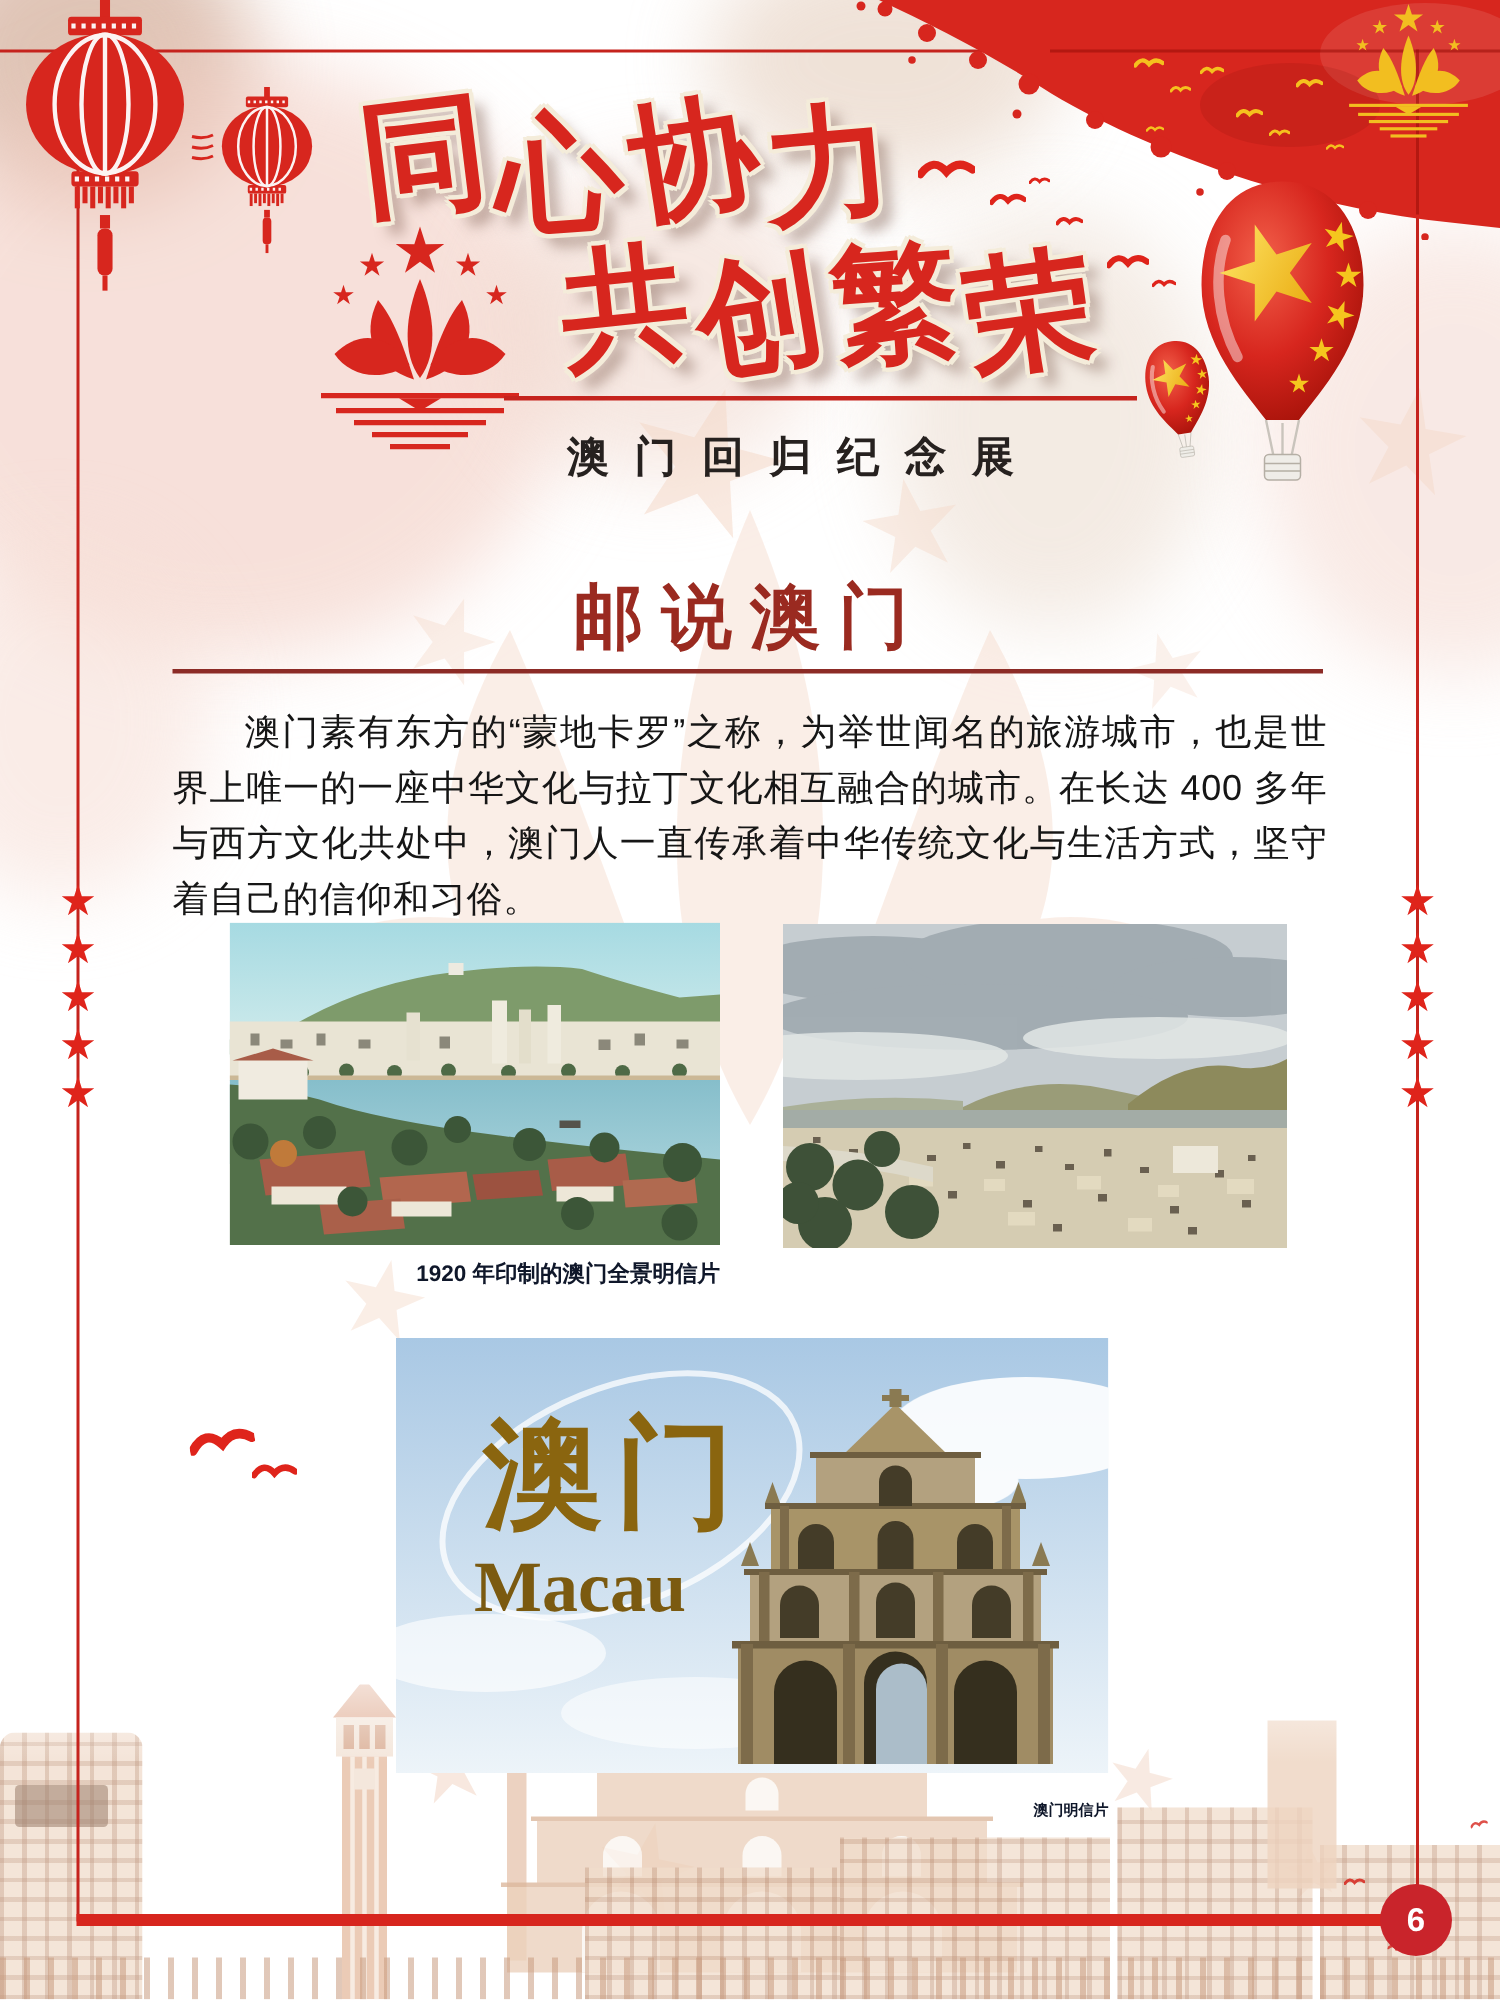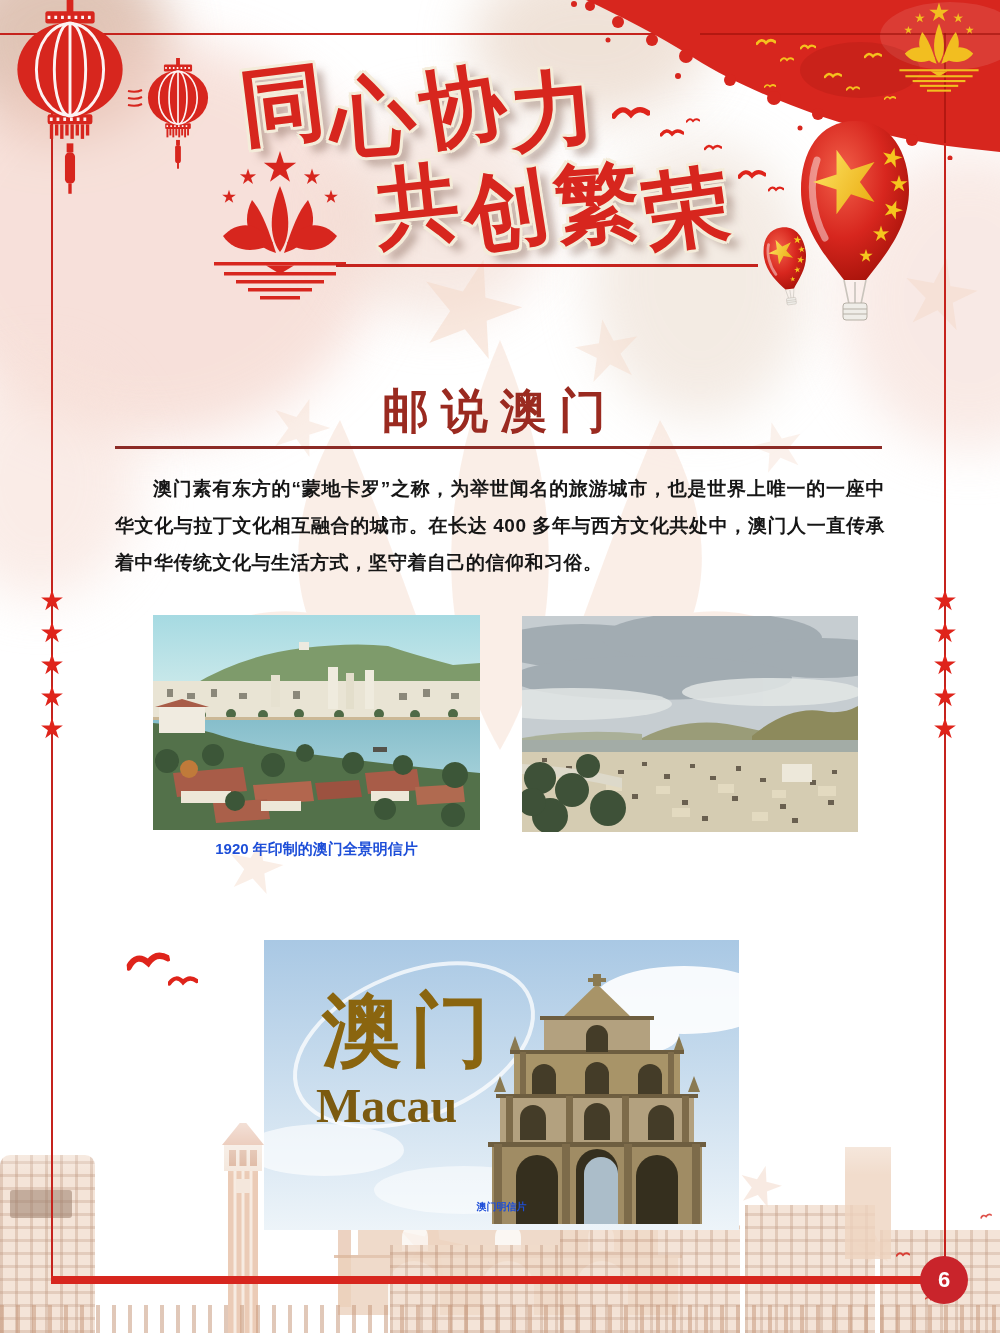--- a/index.html
+++ b/index.html
@@ -33,25 +33,25 @@
   .t2 .char:nth-child(3){transform:translateY(-2px) rotate(-4deg);}
   .t2 .char:nth-child(4){transform:translateY(4px) rotate(-8deg);}
 
   .subtitle{position:absolute;left:378px;top:286px;font-size:28px;letter-spacing:17px;
             font-weight:600;color:#26211F;white-space:nowrap;}
 
   .section-title{position:absolute;left:115px;top:380px;width:770px;text-align:center;
             font-size:47px;font-weight:800;letter-spacing:12px;color:#9A2A20;}
   .divider{position:absolute;left:115px;top:446px;width:767px;height:3px;background:#8C2B26;}
 
-  .paragraph{position:absolute;left:115px;top:470px;width:770px;font-size:19px;
-            line-height:37px;color:#161616;font-weight:700;text-align:justify;
+  .paragraph{position:absolute;left:115px;top:470px;width:770px;font-size:24px;
+            line-height:37px;color:#161616;font-weight:400;text-align:justify;
             text-indent:2em;letter-spacing:.5px;}
 
-  .caption{position:absolute;font-size:15px;color:#1d4ed8;font-weight:600;text-align:center;}
+  .caption{position:absolute;font-size:15px;color:#0f172a;font-weight:600;text-align:right;}
 
   .photo{position:absolute;overflow:hidden;}
   .photo svg{display:block;}
 
   
   .band{position:absolute;left:0;top:1085px;width:1000px;height:248px;}
   .band-fade{position:absolute;left:0;top:0;width:100%;height:90px;
              background:linear-gradient(#ffffff,rgba(255,255,255,0));}
   .bldg{position:absolute;opacity:.75;background-color:#F1DCCB;
         background-image:repeating-linear-gradient(90deg,rgba(165,112,82,.35) 0 3px,transparent 3px 15px),
@@ -369,20 +369,21 @@
       <span class="char">心</span>
       <span class="char">协</span>
       <span class="char">力</span>
     </div>
   <div class="title t2 split-chars" style="left:374px;top:162px;">
       <span class="char">共</span>
       <span class="char">创</span>
       <span class="char">繁</span>
       <span class="char">荣</span>
     </div>
+  <div class="subtitle">澳门回归纪念展</div>
 
   <div class="section-title">邮说澳门</div>
   <div class="divider"></div>
   <div class="paragraph">澳门素有东方的“蒙地卡罗”之称，为举世闻名的旅游城市，也是世界上唯一的一座中华文化与拉丁文化相互融合的城市。在长达 400 多年与西方文化共处中，澳门人一直传承着中华传统文化与生活方式，坚守着自己的信仰和习俗。</div>
 
   <div>
     <svg class="edge-star" style="left:40px;top:589px;" width="24" height="24">
         <use href="#sym-star"></use>
       </svg>
     <svg class="edge-star" style="left:40px;top:621px;" width="24" height="24">
@@ -541,21 +542,21 @@
           <circle cx="18" cy="162" r="16"></circle>
           <circle cx="50" cy="174" r="17"></circle>
           <circle cx="86" cy="192" r="18"></circle>
           <circle cx="28" cy="200" r="18"></circle>
           <circle cx="66" cy="150" r="12"></circle>
           <circle cx="10" cy="186" r="14"></circle>
         </g>
     </svg>
   </div>
 
-  <div class="photo" style="left:264px;top:892px;width:475px;height:290px;margin-top:48px;">
+  <div class="photo" style="left:264px;top:892px;width:475px;height:290px;">
     <svg width="475" height="290" viewBox="0 0 475 290">
       <rect width="475" height="290" fill="url(#sky3)"></rect>
       <g fill="#FFFFFF" opacity=".9">
         <ellipse cx="420" cy="60" rx="90" ry="34"></ellipse>
           <ellipse cx="355" cy="95" rx="60" ry="22"></ellipse>
         <ellipse cx="60" cy="210" rx="80" ry="26" opacity=".7"></ellipse>
           <ellipse cx="200" cy="250" rx="90" ry="24" opacity=".6"></ellipse>
       </g>
       <ellipse cx="150" cy="105" rx="125" ry="72" fill="none" stroke="rgba(255,255,255,.75)" stroke-width="4" transform="rotate(-22 150 105)"></ellipse>
       <text x="58" y="118" font-size="80" font-weight="700" fill="#8A650F" letter-spacing="8" font-family="Liberation Sans, sans-serif">澳门</text>

